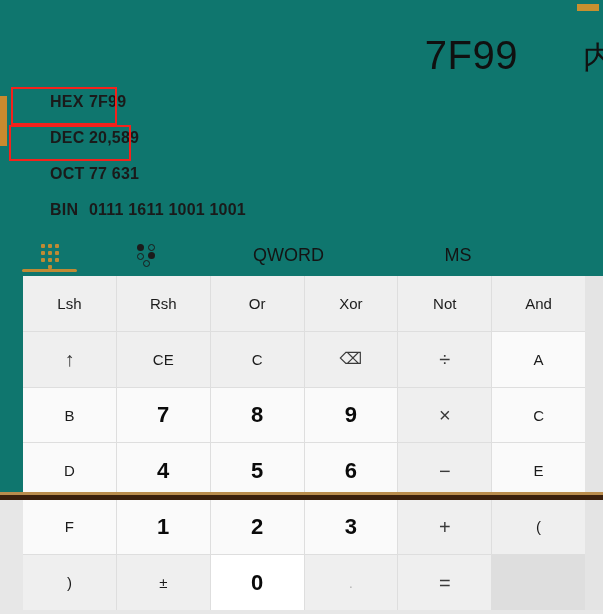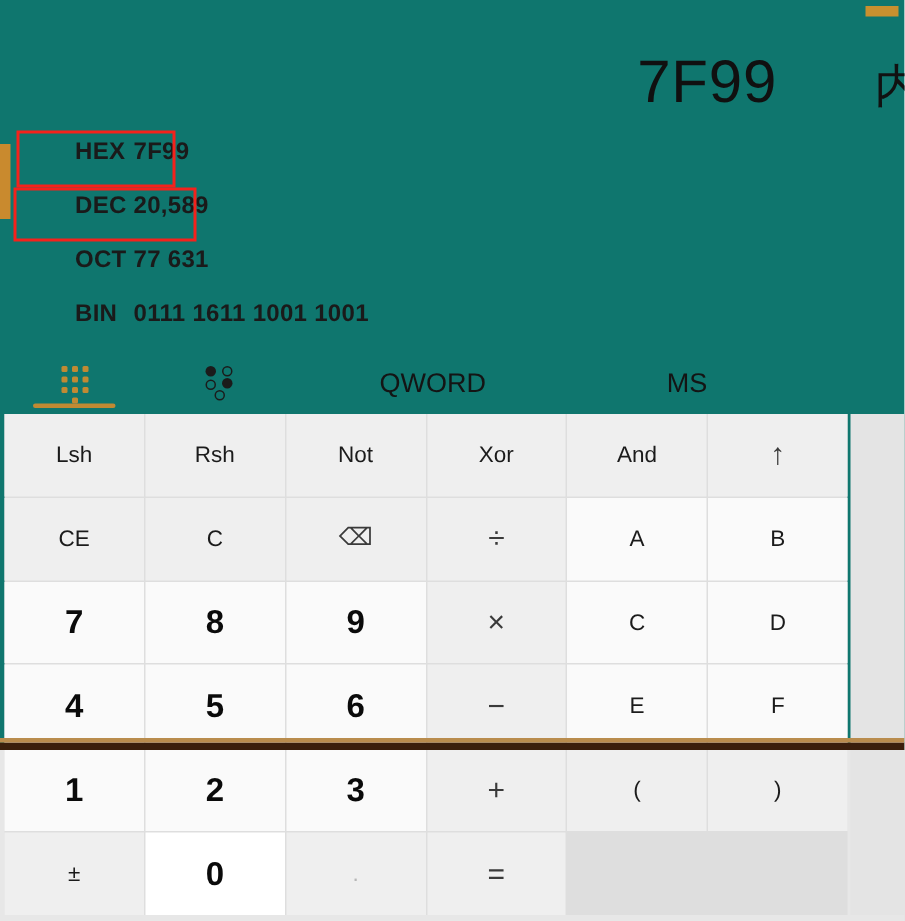--- a/index.html
+++ b/index.html
@@ -80,21 +80,21 @@
     border-radius:1px;
   }
   
   .icon-bits { width:22px; height:24px; position:relative; }
   .icon-bits i { position:absolute; width:7px; height:7px; border-radius:50%; }
   .icon-bits i.f { background:#1b1b1b; }
   .icon-bits i.o { background:transparent; border:1.6px solid #1b1b1b; }
 
   
   .keypad {
-    position:absolute; left:3px; top:276px;
+    position:absolute; left:23px; top:276px;
     width:562px; height:334px;
     display:grid;
     grid-template-columns:repeat(6, 1fr);
     grid-template-rows:repeat(6, 1fr);
     gap:1px;
     background:#dedede;
   }
   .key {
     background:#efefef;
     display:flex; align-items:center; justify-content:center;
@@ -191,24 +191,27 @@
   <div class="right-gutter"></div>
 
   <div class="keypad" id="keypad">
       <div class="key fn">
         <span class="glyph">Lsh</span>
       </div>
       <div class="key fn">
         <span class="glyph">Rsh</span>
       </div>
       <div class="key fn">
+        <span class="glyph">Or</span>
+      </div>
+      <div class="key fn">
+        <span class="glyph">Xor</span>
+      </div>
+      <div class="key fn">
         <span class="glyph">Not</span>
-      </div>
-      <div class="key fn">
-        <span class="glyph">Xor</span>
       </div>
       <div class="key fn">
         <span class="glyph">And</span>
       </div>
       <div class="key op">
         <span class="glyph">↑</span>
       </div>
       <div class="key fn">
         <span class="glyph">CE</span>
       </div>

